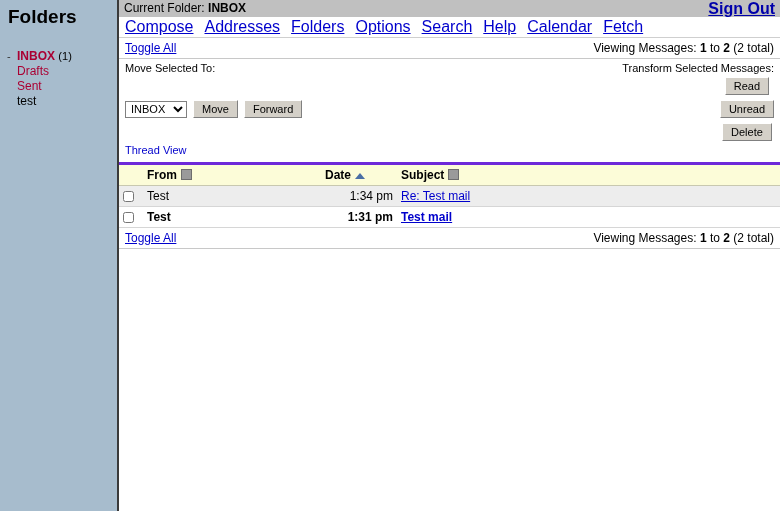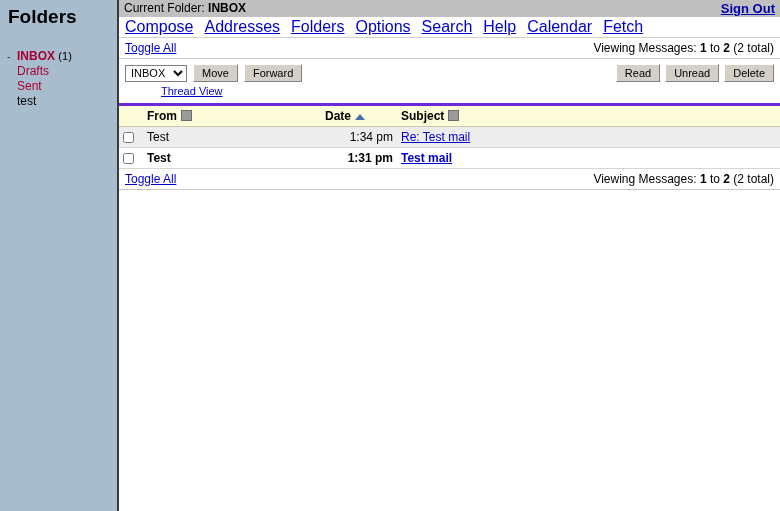--- a/index.html
+++ b/index.html
@@ -111,21 +111,21 @@
     display: flex;
     align-items: center;
     justify-content: space-between;
     box-sizing: border-box;
   }
   .topbar-left b { font-weight: bold; }
   .signout {
     color: #0000aa;
     font-weight: bold;
     text-decoration: underline;
-    font-size: 13px;
+    font-size: 16px;
     cursor: pointer;
   }
   .navbar {
     height: 20px;
     line-height: 20px;
     padding-left: 6px;
     font-size: 16px;
     background: #ffffff;
     border-bottom: 1px solid #cfcfcf;
   }
@@ -164,21 +164,21 @@
     font-size: 11px;
     line-height: 13px;
   }
   .panel-controls {
     display: flex;
     justify-content: space-between;
     align-items: center;
     margin-top: 2px;
   }
   .ctl-left { display: flex; align-items: center; gap: 6px; }
-  .ctl-right { display: flex; align-items: center; gap: 5px; }
+  .ctl-right { display: flex; align-items: center; gap: 5px; flex-direction: column; }
 
   select.folder-select {
     font-family: "Liberation Sans", sans-serif;
     font-size: 11px;
     height: 17px;
     width: 62px;
     padding: 0 1px;
     background: #ffffff;
     border: 1px solid #808080;
     box-sizing: border-box;
@@ -192,23 +192,21 @@
     padding: 1px 8px;
     height: 18px;
     cursor: pointer;
     color: #000000;
   }
   .thread-view {
     display: inline-block;
     margin-top: 3px;
     color: #0000cc;
     font-size: 11px;
-    text-decoration: underline;
-    cursor: pointer;
-    margin-left: 36px;
+    cursor: pointer;
   }
 
   
   .msg-table {
     width: 100%;
     border-collapse: collapse;
     font-size: 12px;
     margin-top: 3px;
     border-top: 3px solid #6d28d9;
     border-bottom: 1px solid #b0b0b0;
@@ -317,20 +315,24 @@
       <div class="viewing">
         <span>Viewing Messages:</span>
         <b>1</b>
         <span>to</span>
         <b>2</b>
         <span>(2 total)</span>
       </div>
     </div>
 
     <div class="panel">
+      <div class="panel-labels">
+        <span>Move Selected To:</span>
+        <span>Transform Selected Messages:</span>
+      </div>
       <div class="panel-controls">
         <div class="ctl-left">
           <select class="folder-select">
             <option selected="">INBOX</option>
             <option>Drafts</option>
             <option>Sent</option>
             <option>Trash</option>
             <option>test</option>
           </select>
           <button class="btn">Move</button>

